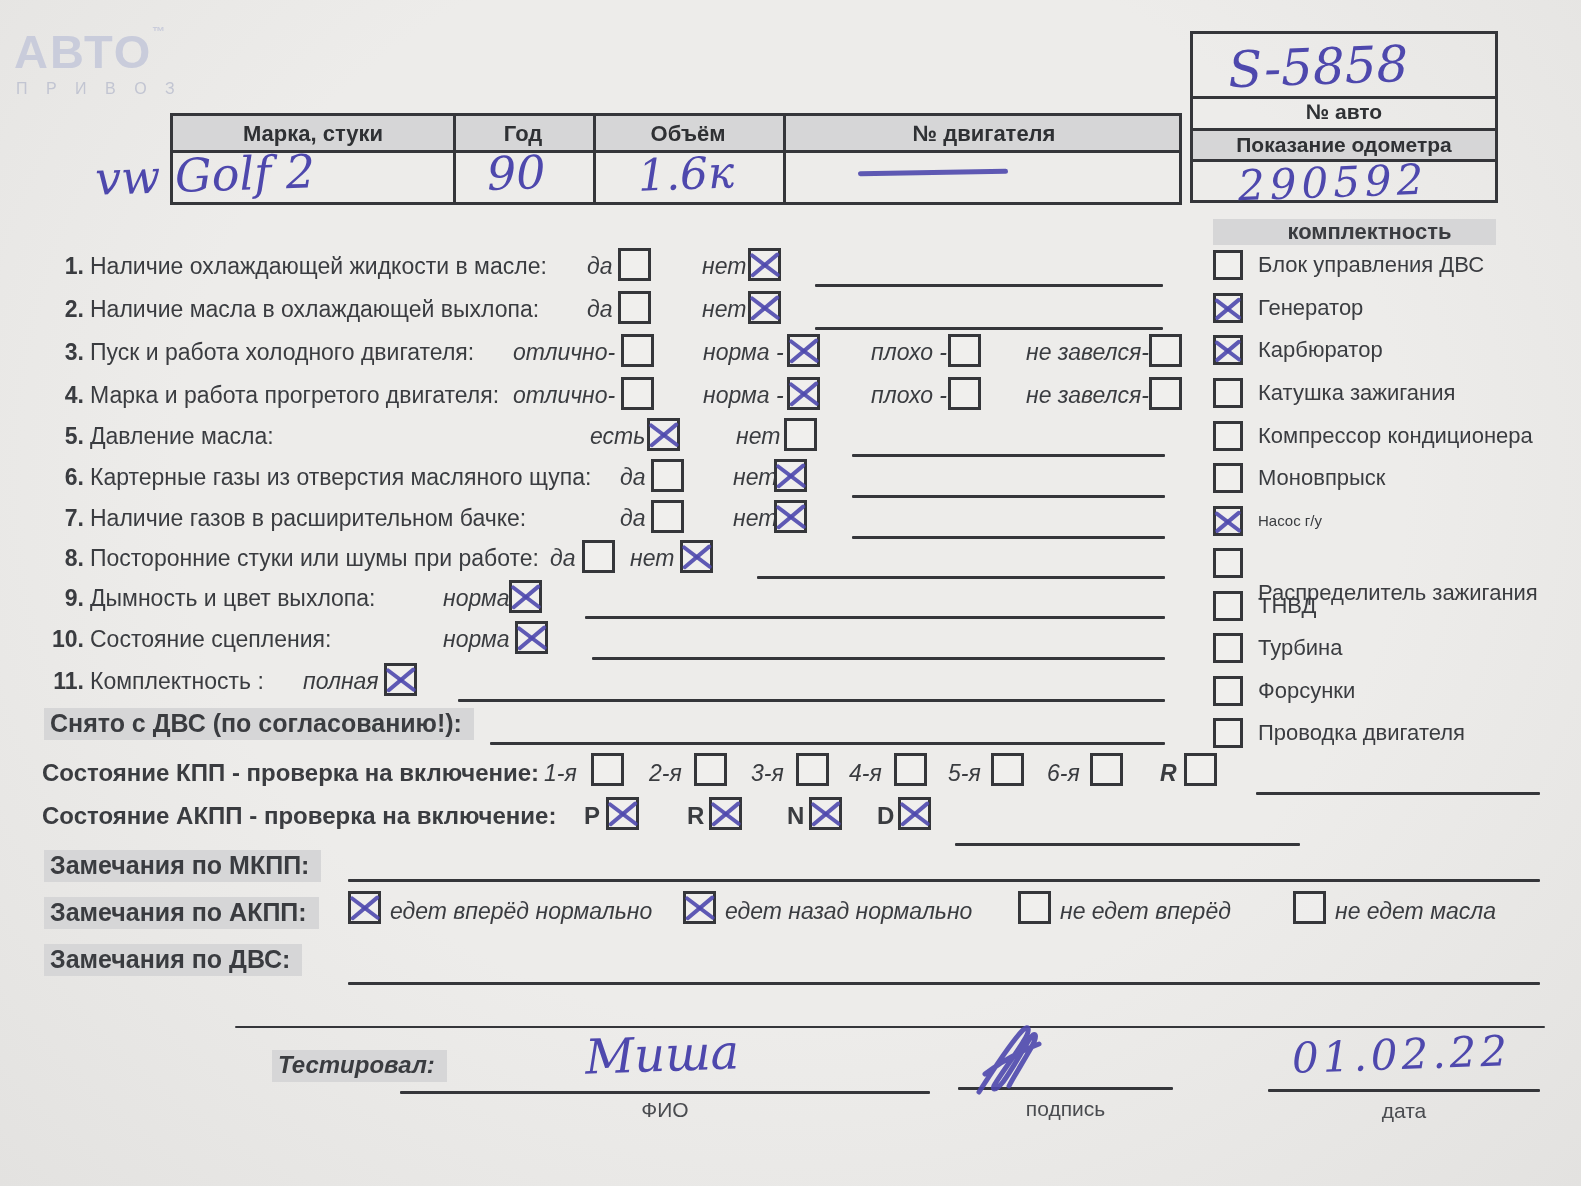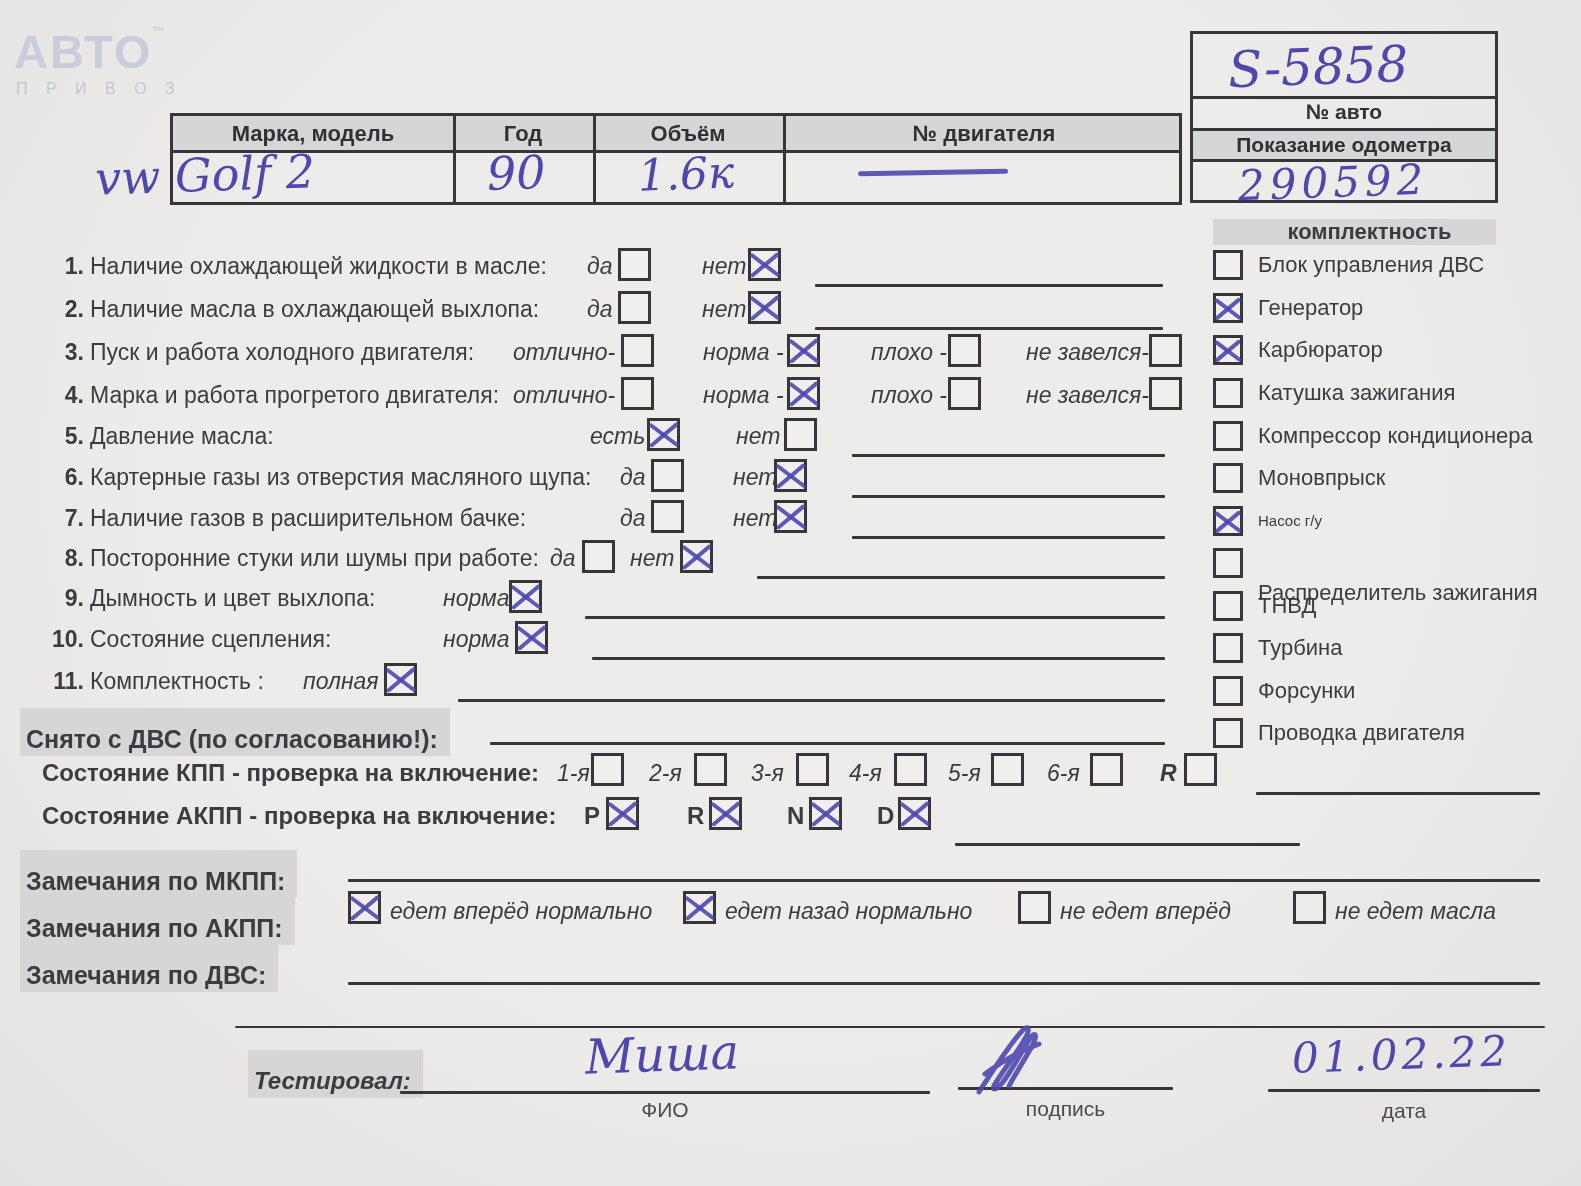--- a/index.html
+++ b/index.html
@@ -12,21 +12,21 @@
   html,body{margin:0;padding:0;background:#9a9a9a;}
   .page{
     position:relative;width:1581px;height:1186px;margin:0 auto;
     background:radial-gradient(ellipse at 50% 40%, #edecea 55%, #e3e2e0 100%);
     font-family:"Liberation Sans",sans-serif;color:var(--txt);overflow:hidden;
   }
   .t{position:absolute;white-space:nowrap;font-size:23px;line-height:26px;color:var(--txt);}
   .it{font-style:italic;}
   .b{font-weight:bold;}
   .num{font-weight:bold;width:42px;text-align:right;}
-  .hl{background:var(--shade);padding:18px 12px 4px 6px;}
+  .hl{background:var(--shade);padding:2px 12px 4px 6px;margin-left:24px;}
   .ln{position:absolute;height:3px;background:var(--line);border-radius:1px;}
   .box{position:absolute;width:33px;height:33px;border:3px solid var(--line);box-sizing:border-box;background:rgba(255,255,255,.18);}
   .box.sm{width:30px;height:30px;}
   .box.checked::before,.box.checked::after{
     content:"";position:absolute;left:-16%;top:44%;width:132%;height:4px;
     background:var(--ink);border-radius:2px;opacity:.9;
   }
   .box.checked::before{transform:rotate(37deg);}
   .box.checked::after{transform:rotate(-40deg);}
   .hw{position:absolute;font-family:"DejaVu Serif",serif;font-style:italic;color:var(--ink);white-space:nowrap;transform:rotate(-2deg);}
@@ -56,21 +56,21 @@
     <div class="cell-h" style="left:0;top:99px;width:100%;font-size:21px;">Показание одометра</div>
   </div>
   <div class="hw" style="left:1228px;top:38px;font-size:50px;">S-5858</div>
   <div class="hw" style="left:1238px;top:158px;font-size:42px;letter-spacing:5px;">290592</div>
 
   <div style="position:absolute;left:170px;top:113px;width:1012px;height:92px;border:3px solid var(--line);box-sizing:border-box;">
     <div style="position:absolute;left:0;top:0;right:0;height:34px;background:var(--shade);border-bottom:3px solid var(--line);"></div>
     <div style="position:absolute;left:280px;top:0;bottom:0;width:3px;background:var(--line);"></div>
     <div style="position:absolute;left:420px;top:0;bottom:0;width:3px;background:var(--line);"></div>
     <div style="position:absolute;left:610px;top:0;bottom:0;width:3px;background:var(--line);"></div>
-    <div class="cell-h" style="left:0;top:5px;width:280px;">Марка, модель</div>
+    <div class="cell-h" style="left:0;top:5px;width:280px;">Марка, стуки</div>
     <div class="cell-h" style="left:280px;top:5px;width:140px;">Год</div>
     <div class="cell-h" style="left:420px;top:5px;width:190px;">Объём</div>
     <div class="cell-h" style="left:610px;top:5px;width:402px;">№ двигателя</div>
   </div>
   <div class="hw" style="left:95px;top:148px;font-size:46px;">vw Golf 2</div>
   <div class="hw" style="left:487px;top:146px;font-size:46px;">90</div>
   <div class="hw" style="left:638px;top:148px;font-size:44px;">1.6к</div>
   <div style="position:absolute;left:858px;top:170px;width:150px;height:5px;background:var(--ink);border-radius:3px;transform:rotate(-1deg);opacity:.9;"></div>
 
   <div style="position:absolute;left:1213px;top:219px;width:283px;height:26px;background:var(--shade);"></div>
@@ -186,21 +186,21 @@
   <span class="t num" style="left:42px;top:668px;">11.</span>
   <span class="t" style="left:90px;top:668px;">Комплектность :</span>
   <span class="t it" style="left:303px;top:668px;">полная</span>
   <span class="box checked" style="left:384px;top:663px;"></span>
   <span class="ln" style="left:458px;top:699px;width:707px;"></span>
 
   <span class="t b hl" style="left:20px;top:708px;font-size:25px;">Снято с ДВС (по согласованию!):</span>
   <span class="ln" style="left:490px;top:742px;width:675px;"></span>
 
   <span class="t b" style="left:42px;top:760px;font-size:24px;">Состояние КПП - проверка на включение:</span>
-  <span class="t it" style="left:557px;top:760px;">1-я</span>
+  <span class="t it" style="left:544px;top:760px;">1-я</span>
   <span class="box" style="left:591px;top:753px;"></span>
   <span class="t it" style="left:649px;top:760px;">2-я</span>
   <span class="box" style="left:694px;top:753px;"></span>
   <span class="t it" style="left:751px;top:760px;">3-я</span>
   <span class="box" style="left:796px;top:753px;"></span>
   <span class="t it" style="left:849px;top:760px;">4-я</span>
   <span class="box" style="left:894px;top:753px;"></span>
   <span class="t it" style="left:948px;top:760px;">5-я</span>
   <span class="box" style="left:991px;top:753px;"></span>
   <span class="t it" style="left:1047px;top:760px;">6-я</span>

